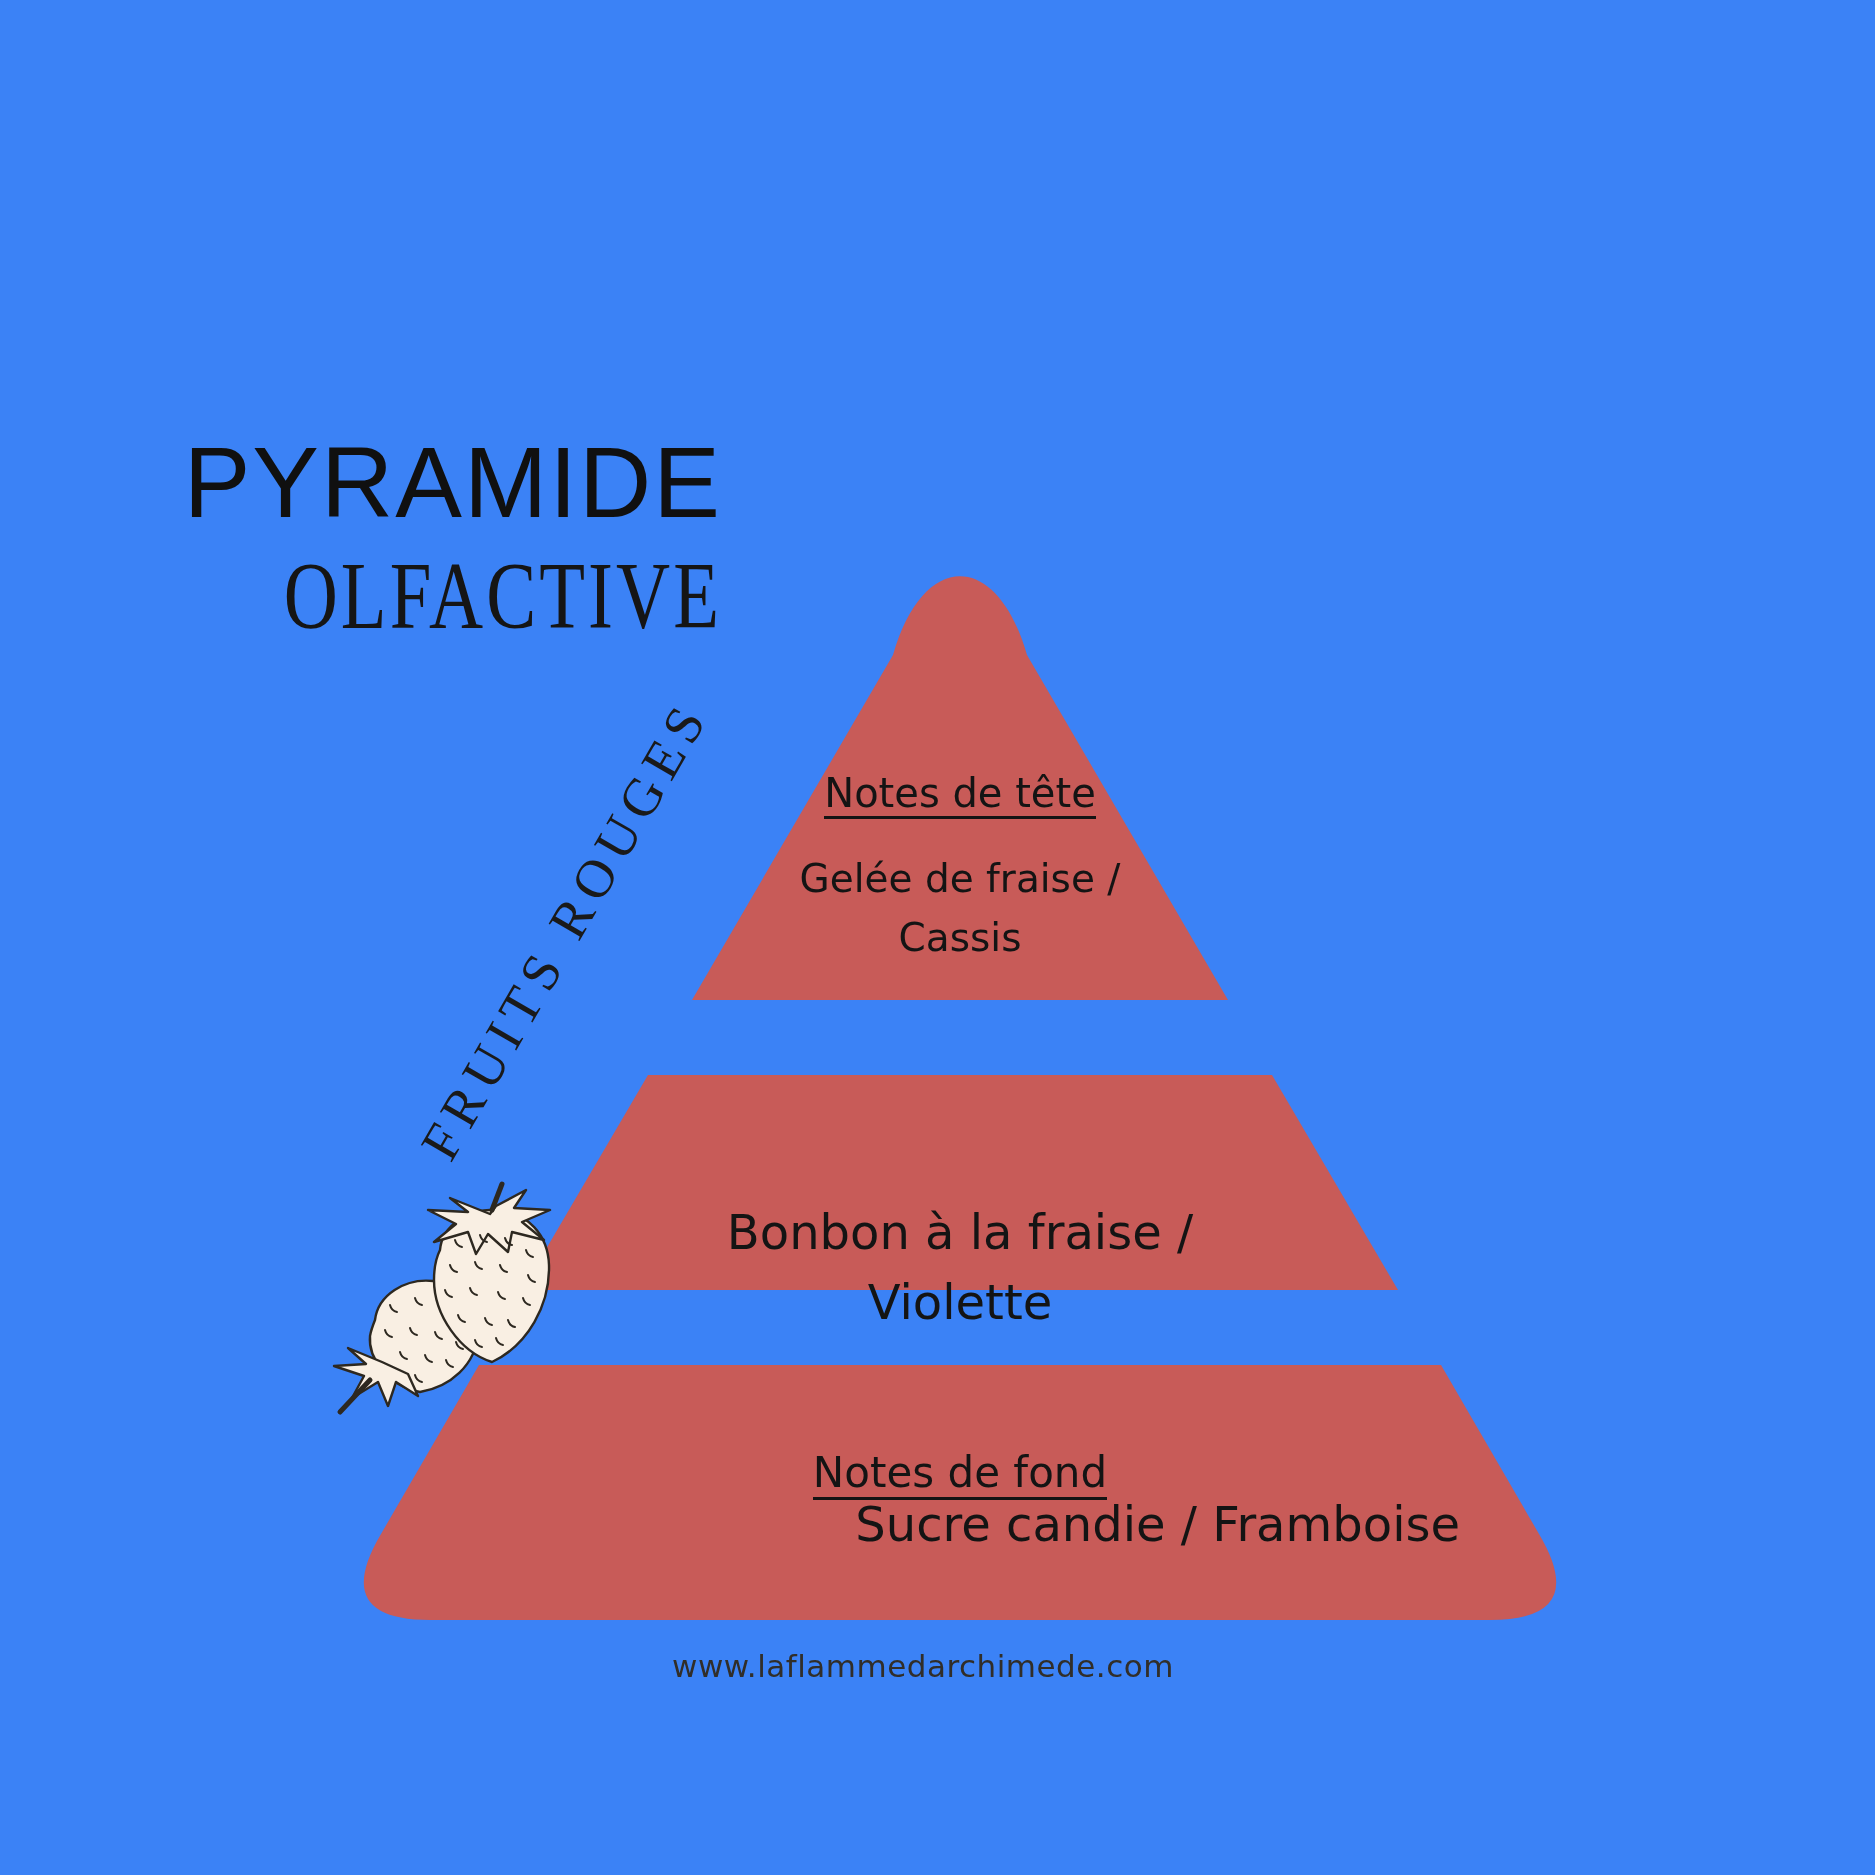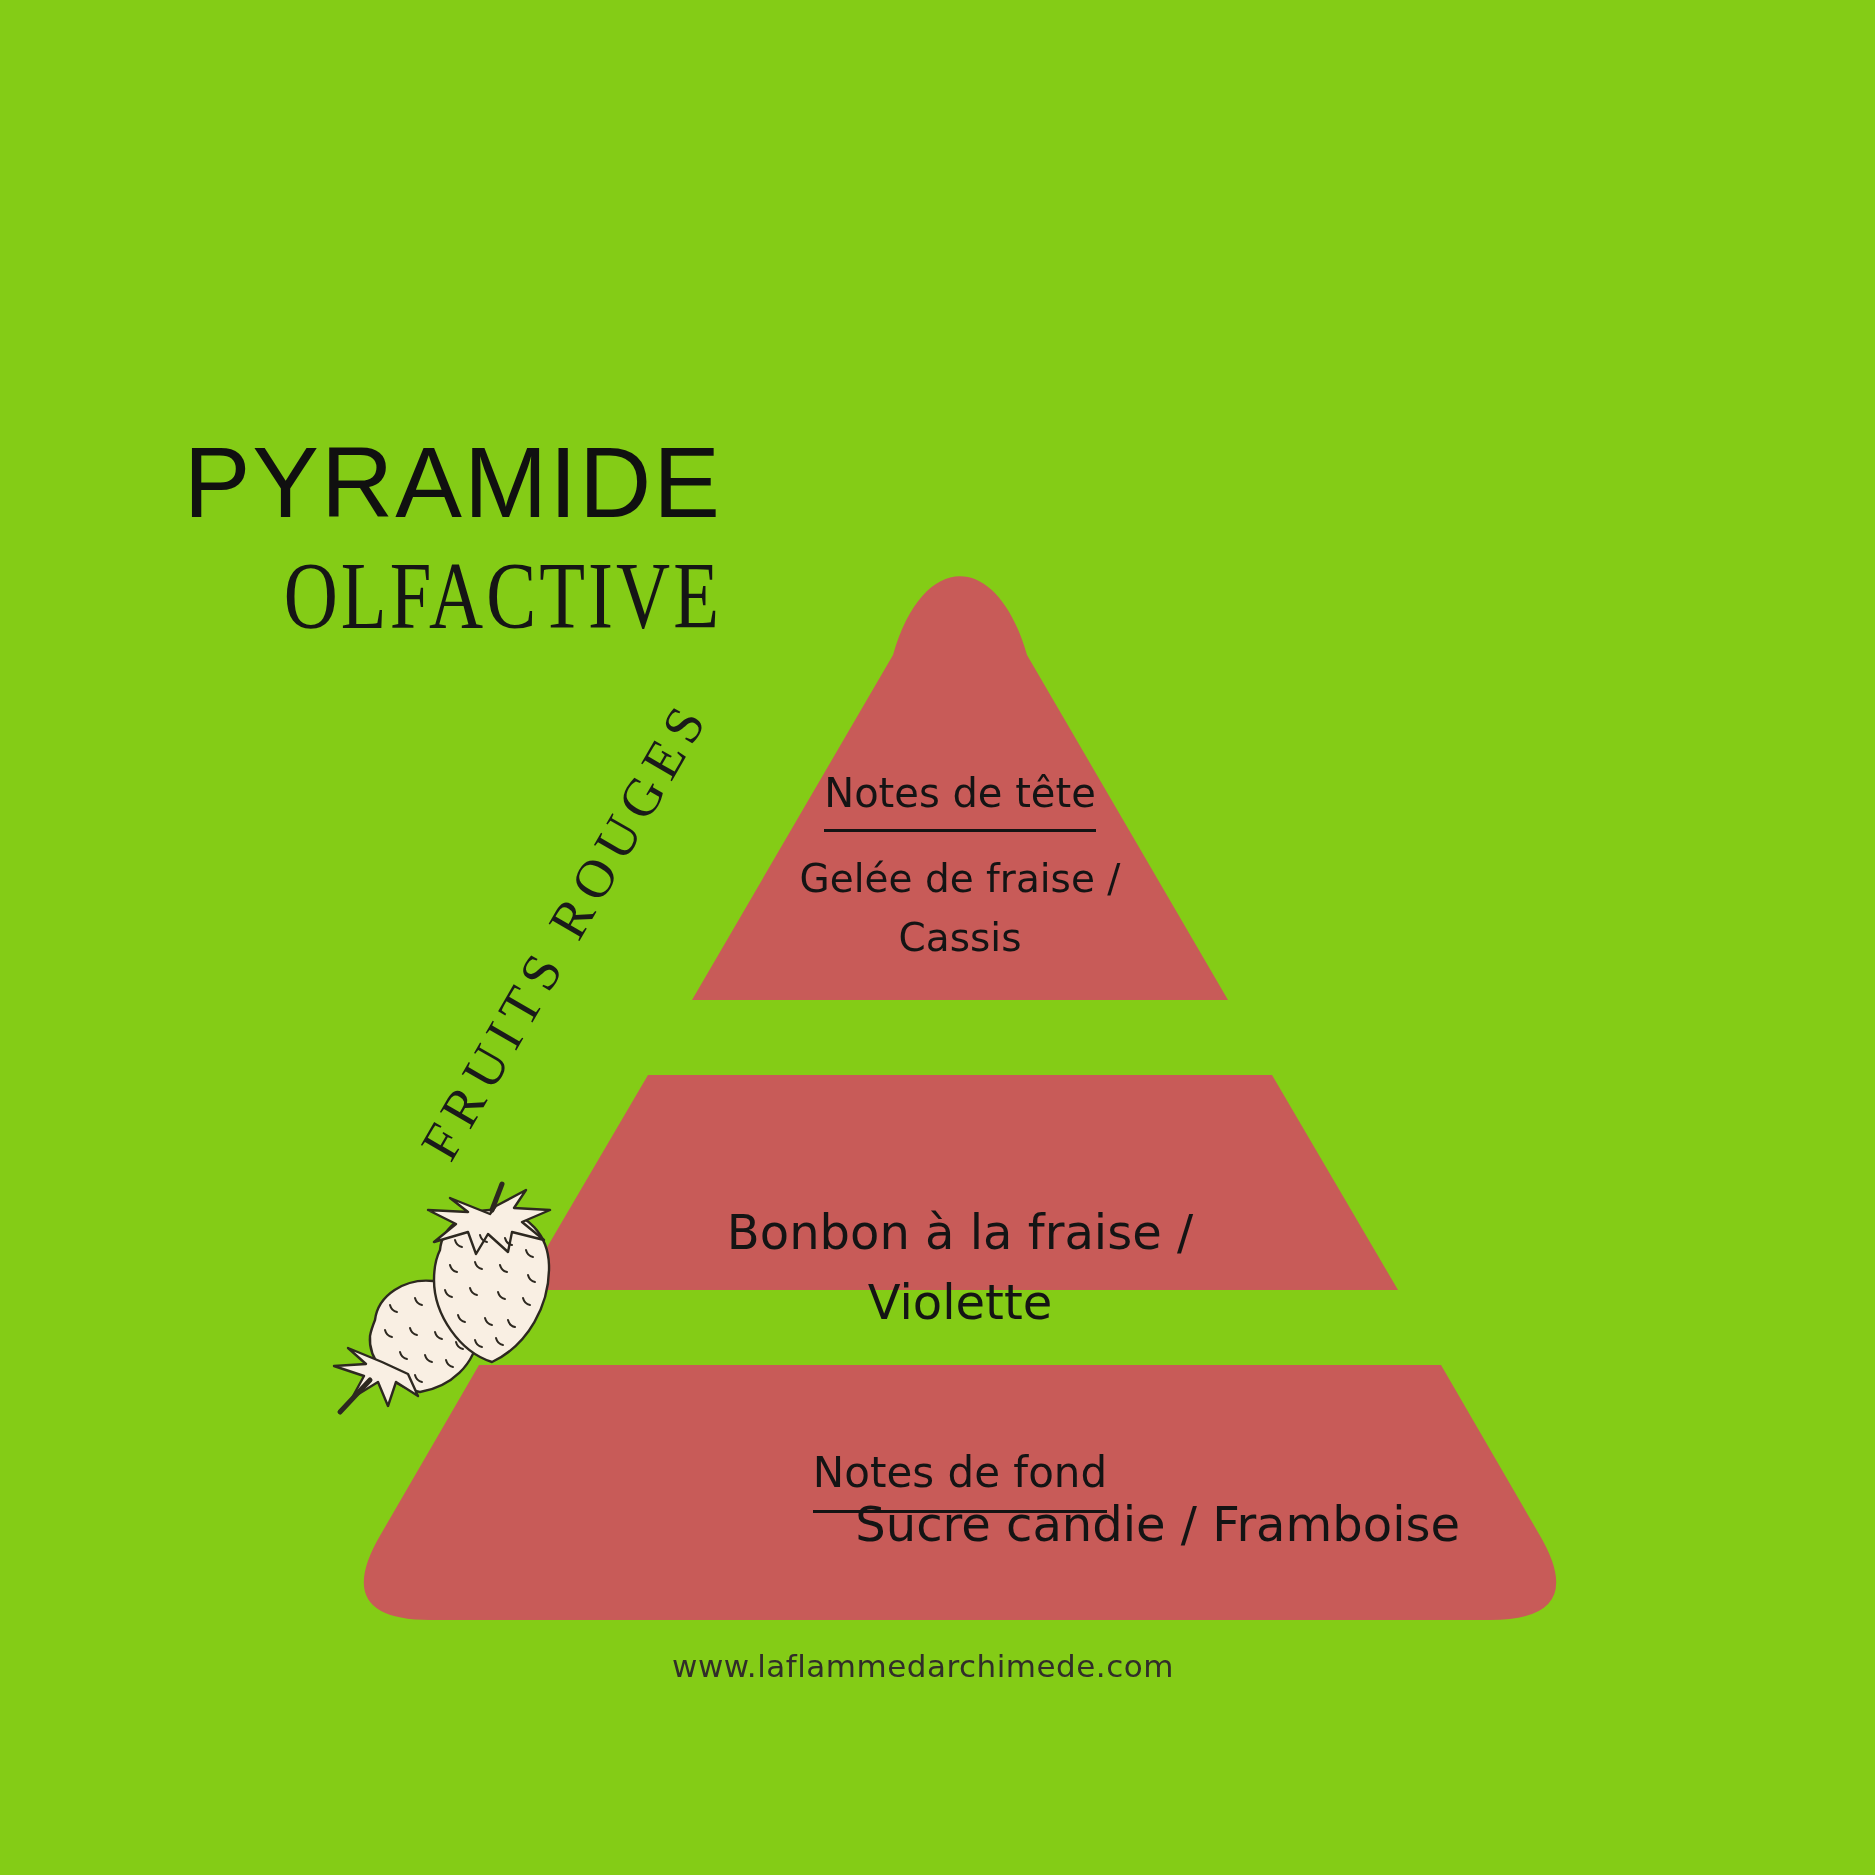--- a/index.html
+++ b/index.html
@@ -10,21 +10,21 @@
     width: 1875px;
     height: 1875px;
     background: #f9efe3;
     font-family: "DejaVu Sans", sans-serif;
     overflow: hidden;
   }
   .canvas {
     position: relative;
     width: 1875px;
     height: 1875px;
-    background: #84cc16;
+    background: #3b82f6;
   }
   
   .title-main {
     position: absolute;
     top: 432px;
     right: 1153px;
     font-family: "Liberation Sans", sans-serif;
     font-size: 100px;
     font-weight: 400;
     letter-spacing: 2px;
@@ -58,21 +58,21 @@
   .sec {
     position: absolute;
     left: 460px;
     width: 1000px;
     text-align: center;
     color: #141414;
   }
   .sec-heading-span {
     display: inline-block;
     border-bottom: 3px solid #141414;
-    padding-bottom: 13px;
+    padding-bottom: 0;
     font-weight: 500;
   }
   .tete-heading { top: 770px; font-size: 40px; }
   .tete-body    { top: 850px; font-size: 39px; line-height: 1.5; }
   .coeur-heading{ top: 1096px; font-size: 42px; }
   .coeur-body   { top: 1198px; font-size: 48px; line-height: 1.45; }
   .fond-heading { top: 1448px; font-size: 42px; }
   .fond-body    { top: 1490px; font-size: 48px; line-height: 1.45; text-align: right; }
   
   .diagonal-label {

